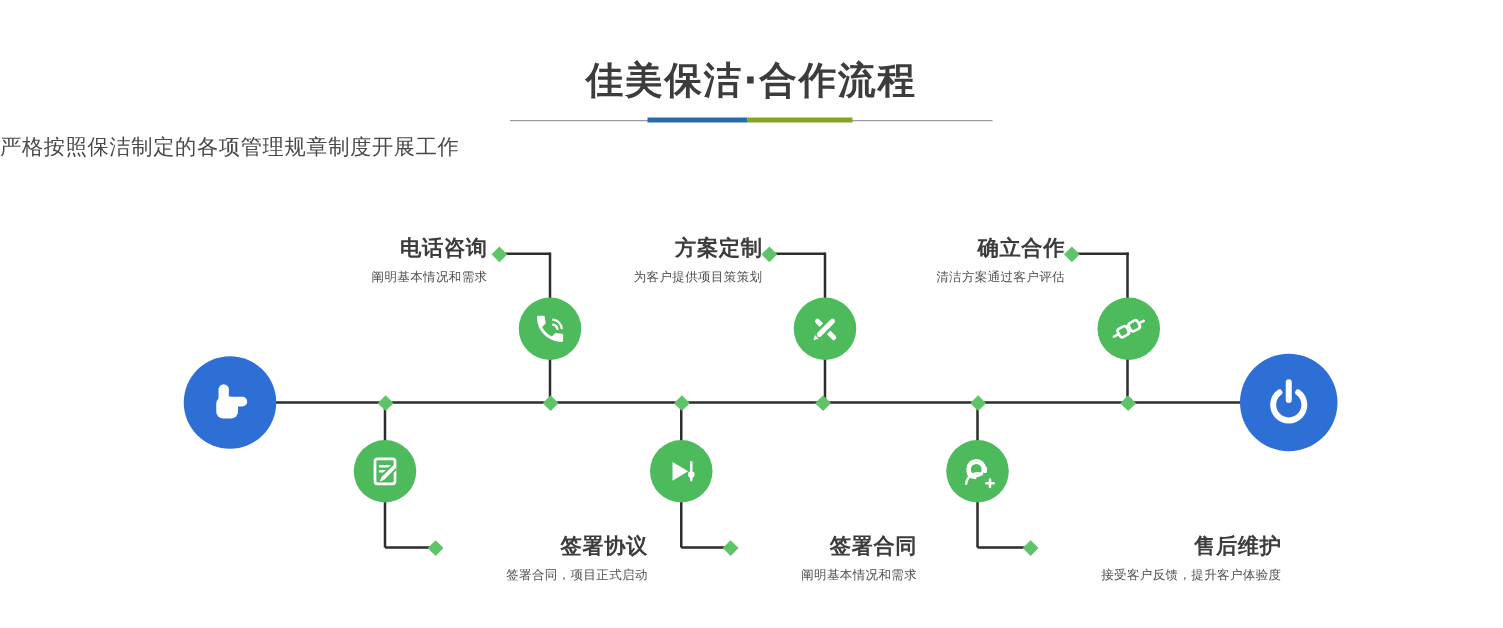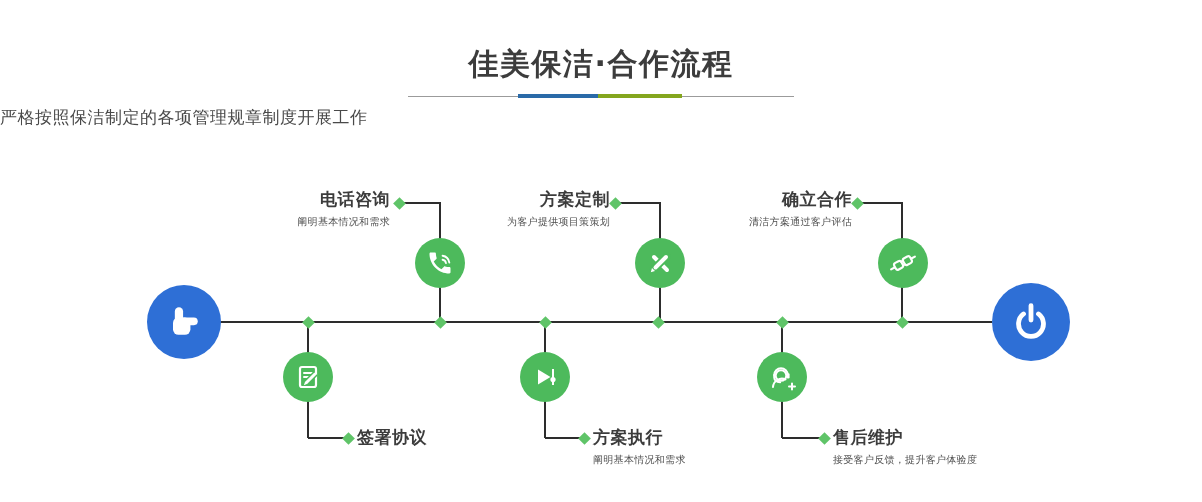--- a/index.html
+++ b/index.html
@@ -37,25 +37,25 @@
   
   .diamond{position:absolute;width:9px;height:9px;background:var(--diamond-green);transform:rotate(45deg);}
 
   
   .node{position:absolute;border-radius:50%;display:flex;align-items:center;justify-content:center;}
   .node.green{width:50px;height:50px;background:var(--accent-green);}
   .node.blue{background:var(--accent-blue);}
   .node svg{display:block;}
 
   
-  .label{position:absolute;}
+  .label{position:absolute;margin-left:48px;}
   .label .t{font-size:17px;font-weight:700;color:var(--title-color);line-height:1.15;letter-spacing:0.5px;}
   .label .d{font-size:10px;color:var(--desc-color);margin-top:5px;letter-spacing:0.3px;}
   .label.top-label{text-align:right;}
-  .label.bottom-label{text-align:left;}
+  .label.bottom-label{text-align:right;}
 </style>
 </head>
 <body>
 
 <div class="stage">
 
   <div class="page-title">佳美保洁·合作流程</div>
   <div class="divider">
     <div class="rail"></div>
     <div class="seg blue"></div>
@@ -200,23 +200,24 @@
       <div class="t">方案定制</div>
       <div class="d">为客户提供项目策策划</div>
     </div>
     <div class="label top-label" style="right:350px;top:190px;">
       <div class="t">确立合作</div>
       <div class="d">清洁方案通过客户评估</div>
     </div>
 
     <div class="label bottom-label" style="left:357px;top:428px;">
       <div class="t">签署协议</div>
+      <div class="d">签署合同，项目正式启动</div>
     </div>
     <div class="label bottom-label" style="left:593px;top:428px;">
-      <div class="t">方案执行</div>
+      <div class="t">签署合同</div>
       <div class="d">阐明基本情况和需求</div>
     </div>
     <div class="label bottom-label" style="left:833px;top:428px;">
       <div class="t">售后维护</div>
       <div class="d">接受客户反馈，提升客户体验度</div>
     </div>
 
   </div>
 </div>
 

